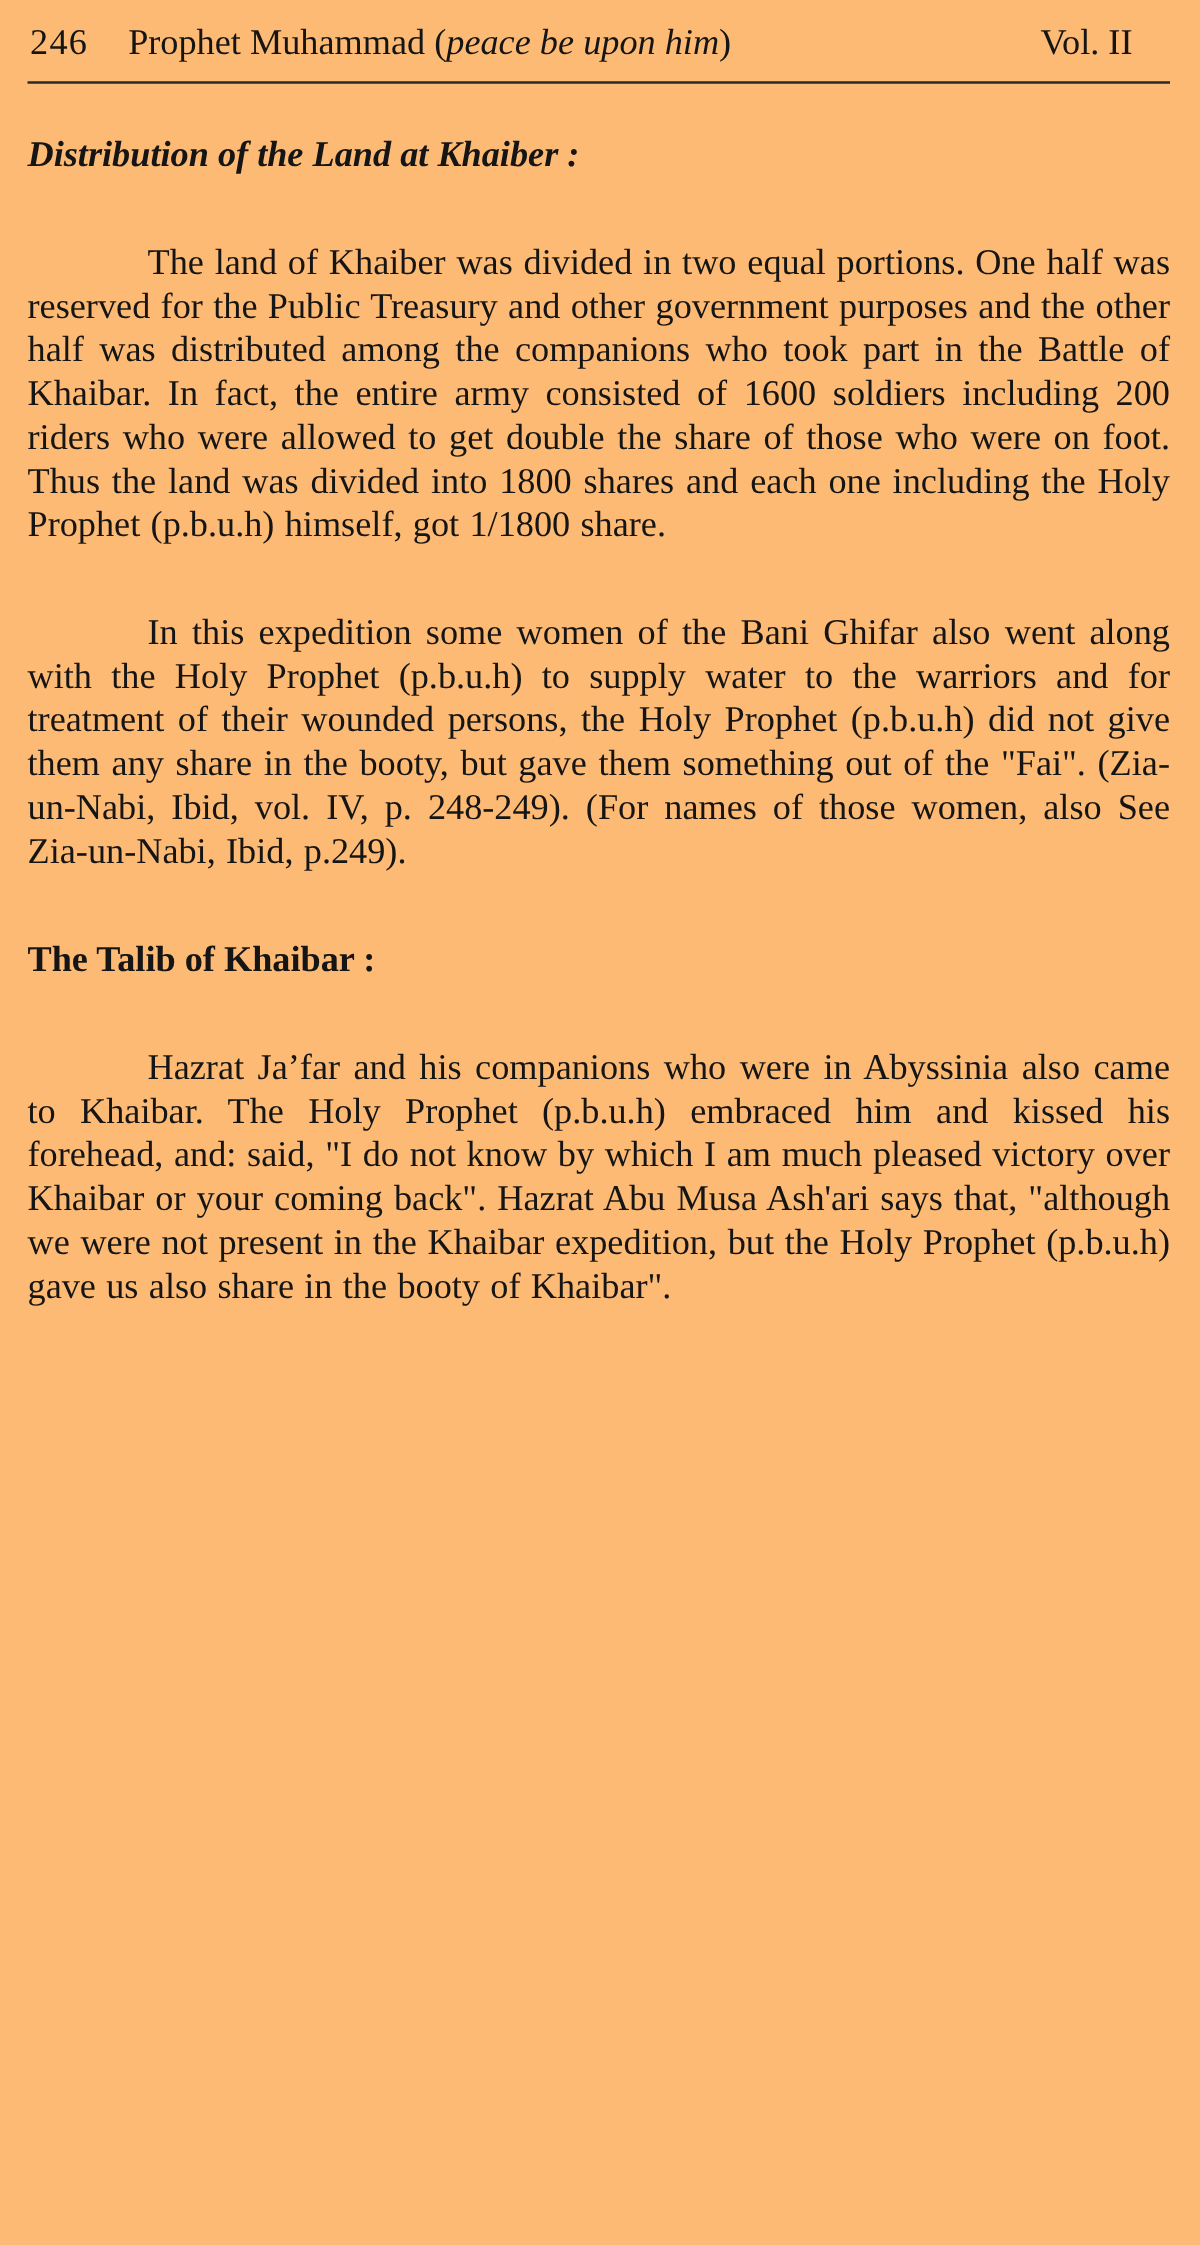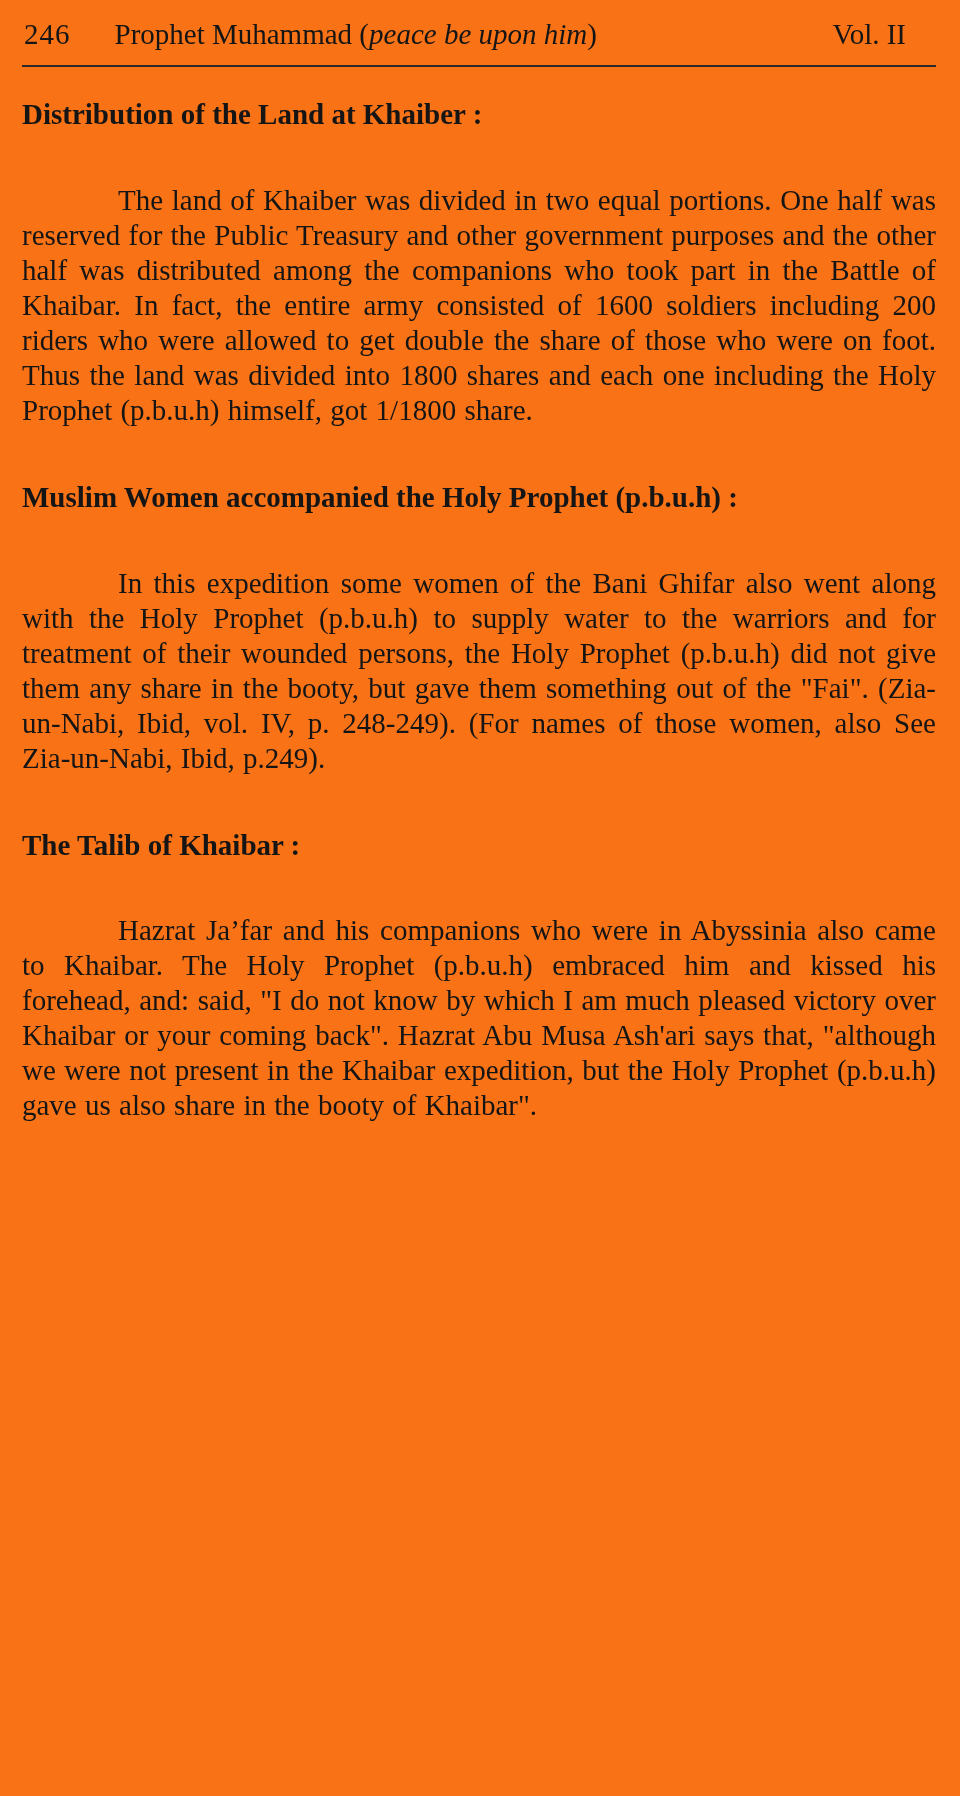--- a/index.html
+++ b/index.html
@@ -4,56 +4,57 @@
 <style>
   html, body {
     margin: 0;
     padding: 0;
     background: #ffffff;
   }
   .page {
     position: relative;
     width: 960px;
     min-height: 1796px;
-    background: #f97316;
+    background: #fdba74;
     color: #151515;
     font-family: "Liberation Serif", "DejaVu Serif", serif;
     padding: 12px 24px 40px 22px;
     box-sizing: border-box;
   }
   .page-header {
     display: flex;
     align-items: baseline;
     font-size: 29px;
     padding: 6px 30px 8px 2px;
     white-space: nowrap;
   }
   .page-header .pgnum {
     letter-spacing: 1px;
   }
   .page-header .running-title {
-    margin-left: 44px;
+    margin-left: 32px;
   }
   .page-header .volume {
     margin-left: auto;
     font-family: Liberation Serif, serif;
   }
   .header-rule {
     border: none;
     border-top: 2px solid #2a2a2a;
     margin: 6px 0 0 0;
   }
   section h2 {
     font-size: 29px;
     font-weight: bold;
     margin: 52px 0 0 0;
     line-height: 1.2;
   }
   section:first-of-type h2 {
-    margin-top: 30px;
+    margin-top: 40px;
+    font-style: italic;
   }
   section p {
     font-size: 29px;
     line-height: 35px;
     text-align: justify;
     text-indent: 96px;
     margin: 51px 0 0 0;
     word-spacing: 1px;
   }
 </style>
@@ -69,21 +70,20 @@
   </header>
 
   <hr class="header-rule">
 
   <section>
     <h2>Distribution of the Land at Khaiber :</h2>
     <p>The land of Khaiber was divided in two equal portions. One half was reserved for the Public Treasury and other government purposes and the other half was distributed among the companions who took part in the Battle of Khaibar. In fact, the entire army consisted of 1600 soldiers including 200 riders who were allowed to get double the share of those who were on foot. Thus the land was divided into 1800 shares and each one including the Holy Prophet (p.b.u.h) himself, got 1/1800 share.</p>
   </section>
 
   <section>
-    <h2>Muslim Women accompanied the Holy Prophet (p.b.u.h) :</h2>
     <p>In this expedition some women of the Bani Ghifar also went along with the Holy Prophet (p.b.u.h) to supply water to the warriors and for treatment of their wounded persons, the Holy Prophet (p.b.u.h) did not give them any share in the booty, but gave them something out of the "Fai". (Zia-un-Nabi, Ibid, vol. IV, p. 248-249). (For names of those women, also See Zia-un-Nabi, Ibid, p.249).</p>
   </section>
 
   <section>
     <h2>The Talib of Khaibar :</h2>
   </section>
 
   <section>
     <p>Hazrat Ja’far and his companions who were in Abyssinia also came to Khaibar. The Holy Prophet (p.b.u.h) embraced him and kissed his forehead, and: said, "I do not know by which I am much pleased victory over Khaibar or your coming back". Hazrat Abu Musa Ash'ari says that, "although we were not present in the Khaibar expedition, but the Holy Prophet (p.b.u.h) gave us also share in the booty of Khaibar".</p>
   </section>

